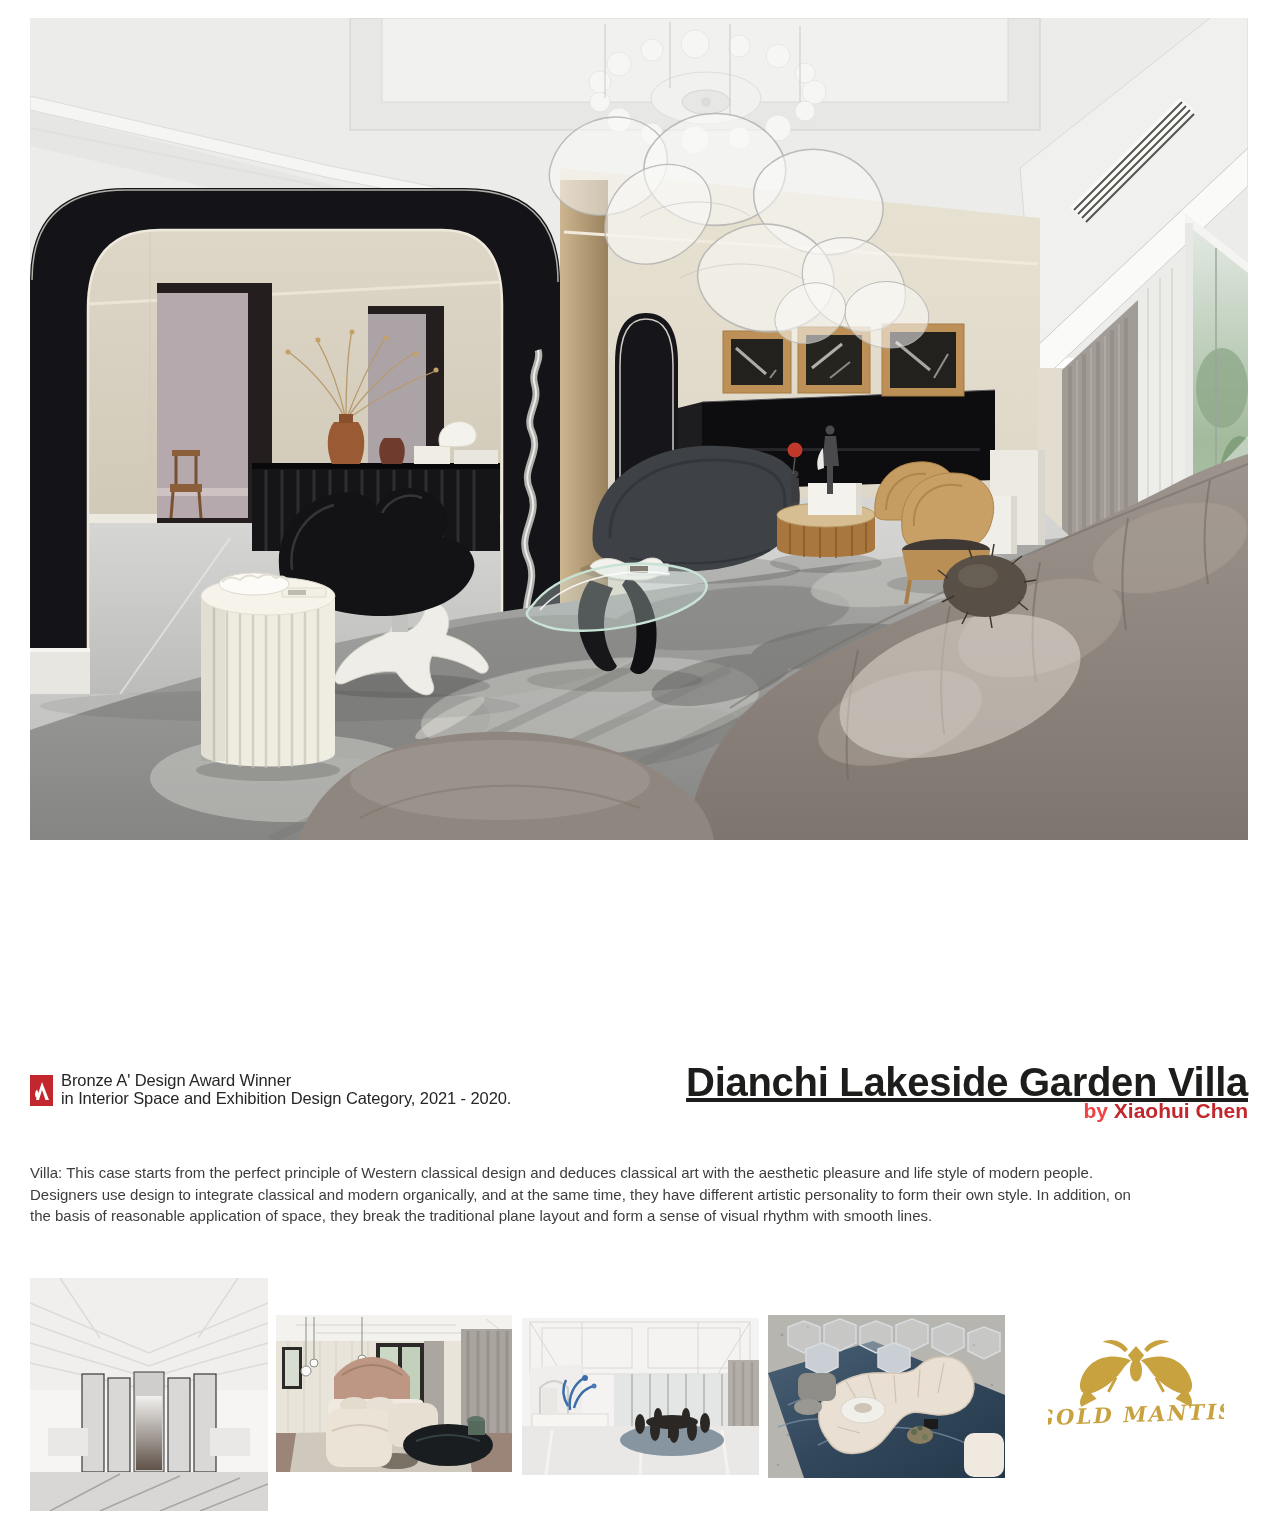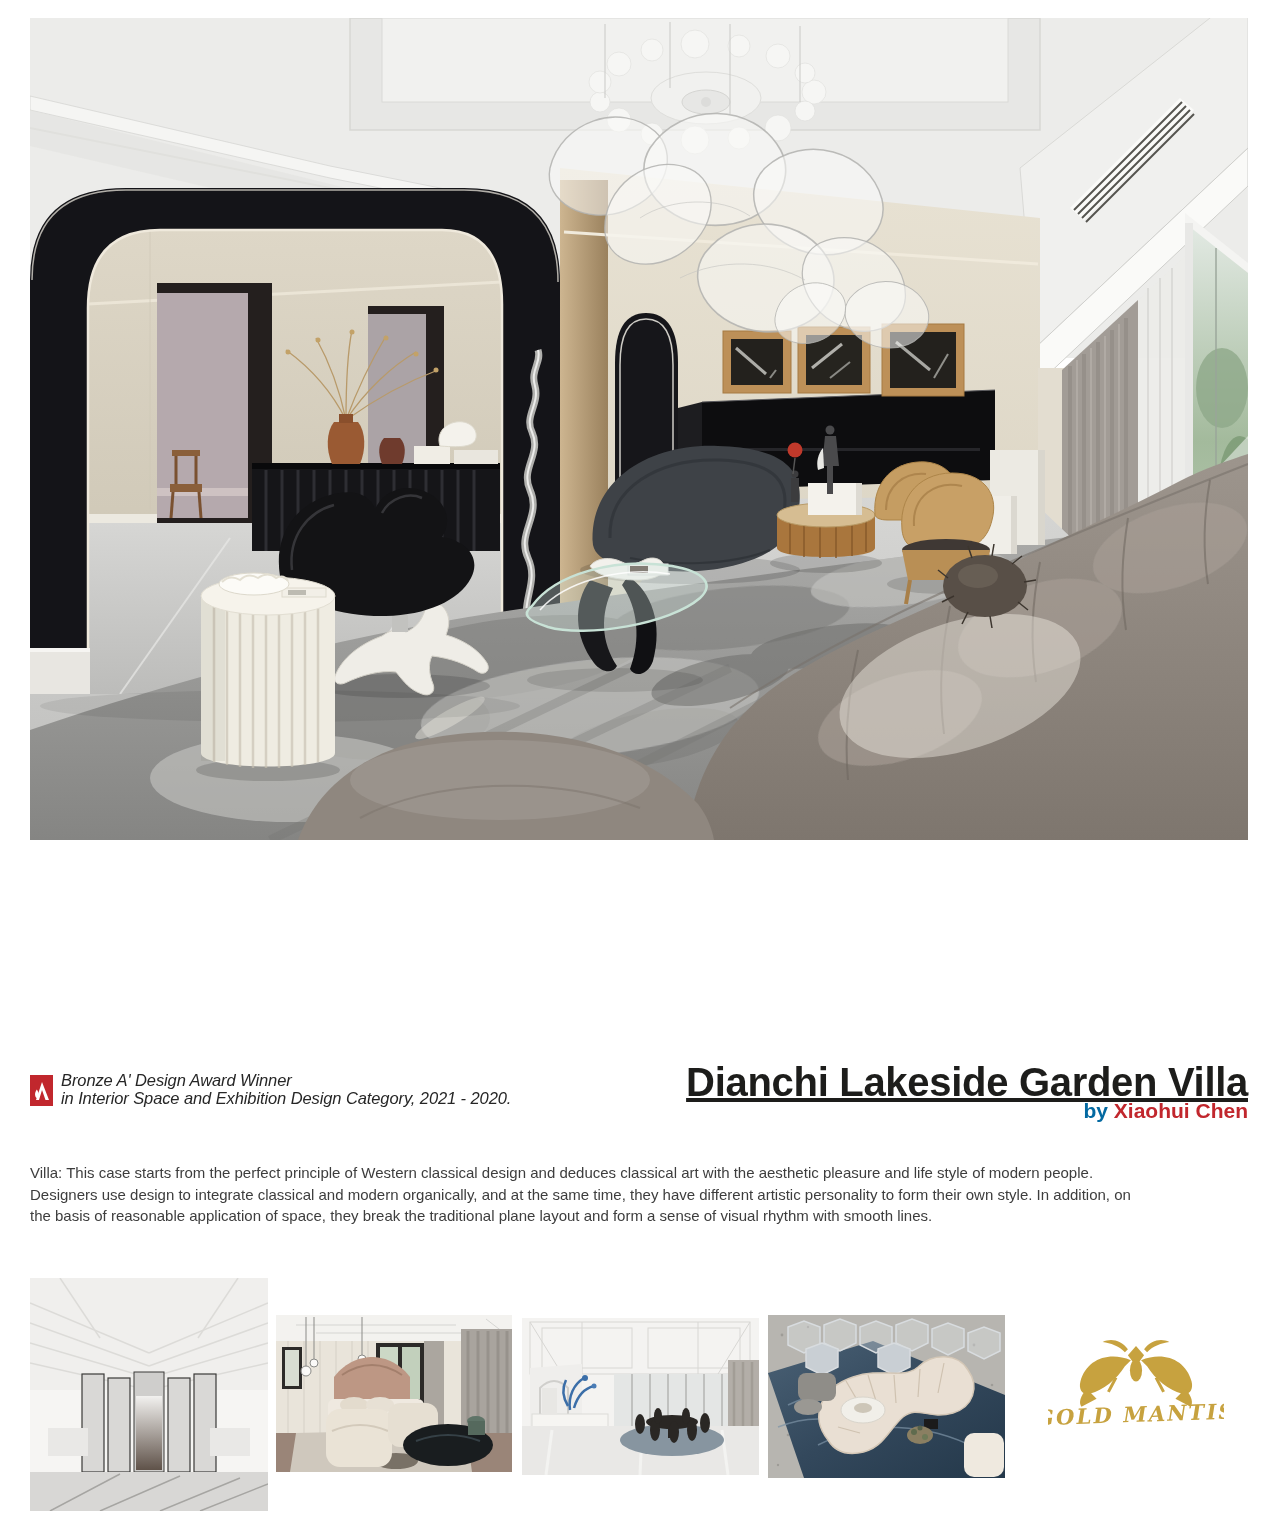--- a/index.html
+++ b/index.html
@@ -2,27 +2,27 @@
 <html><head>
 <meta charset="utf-8">
 <style>
   html,body{margin:0;padding:0;background:#ffffff;}
   .page{position:relative;width:1280px;height:1518px;background:#ffffff;overflow:hidden;
         font-family:"Liberation Sans", sans-serif;}
   .abs{position:absolute;}
   figure{margin:0;padding:0;}
   .hero{left:30px;top:18px;width:1218px;height:822px;}
   .hero svg,.thumb svg,.badge svg,.brand svg{display:block;width:100%;height:100%;}
-  .award-row{left:30px;top:1072px;display:flex;align-items:flex-start;gap:8px;font-style:italic;}
+  .award-row{left:30px;top:1072px;display:flex;align-items:flex-start;gap:8px;}
   .badge{width:23px;height:31px;margin-top:3px;}
   .award-text{color:#262626;font-size:16.5px;line-height:17.5px;letter-spacing:-0.1px;}
   .title-block{right:32px;top:1066px;text-align:right;}
   .title{font-size:40px;line-height:32px;font-weight:bold;color:#1d1d1b;letter-spacing:-0.3px;text-decoration:underline;}
   .byline{font-size:21px;line-height:26px;font-weight:bold;}
-  .by{color:#0369a1;}
+  .by{color:#ef4444;}
   .designer{color:#c1272d;}
   .desc{left:30px;top:1147px;width:1220px;font-size:15px;line-height:21.5px;color:#3d3d3d;
         white-space:pre-line;}
   .t1{left:30px;top:1278px;width:238px;height:233px;}
   .t2{left:276px;top:1315px;width:236px;height:157px;}
   .t3{left:522px;top:1318px;width:237px;height:157px;}
   .t4{left:768px;top:1315px;width:237px;height:163px;}
   .brand{left:1048px;top:1336px;width:176px;height:96px;}
 </style>
 </head>

